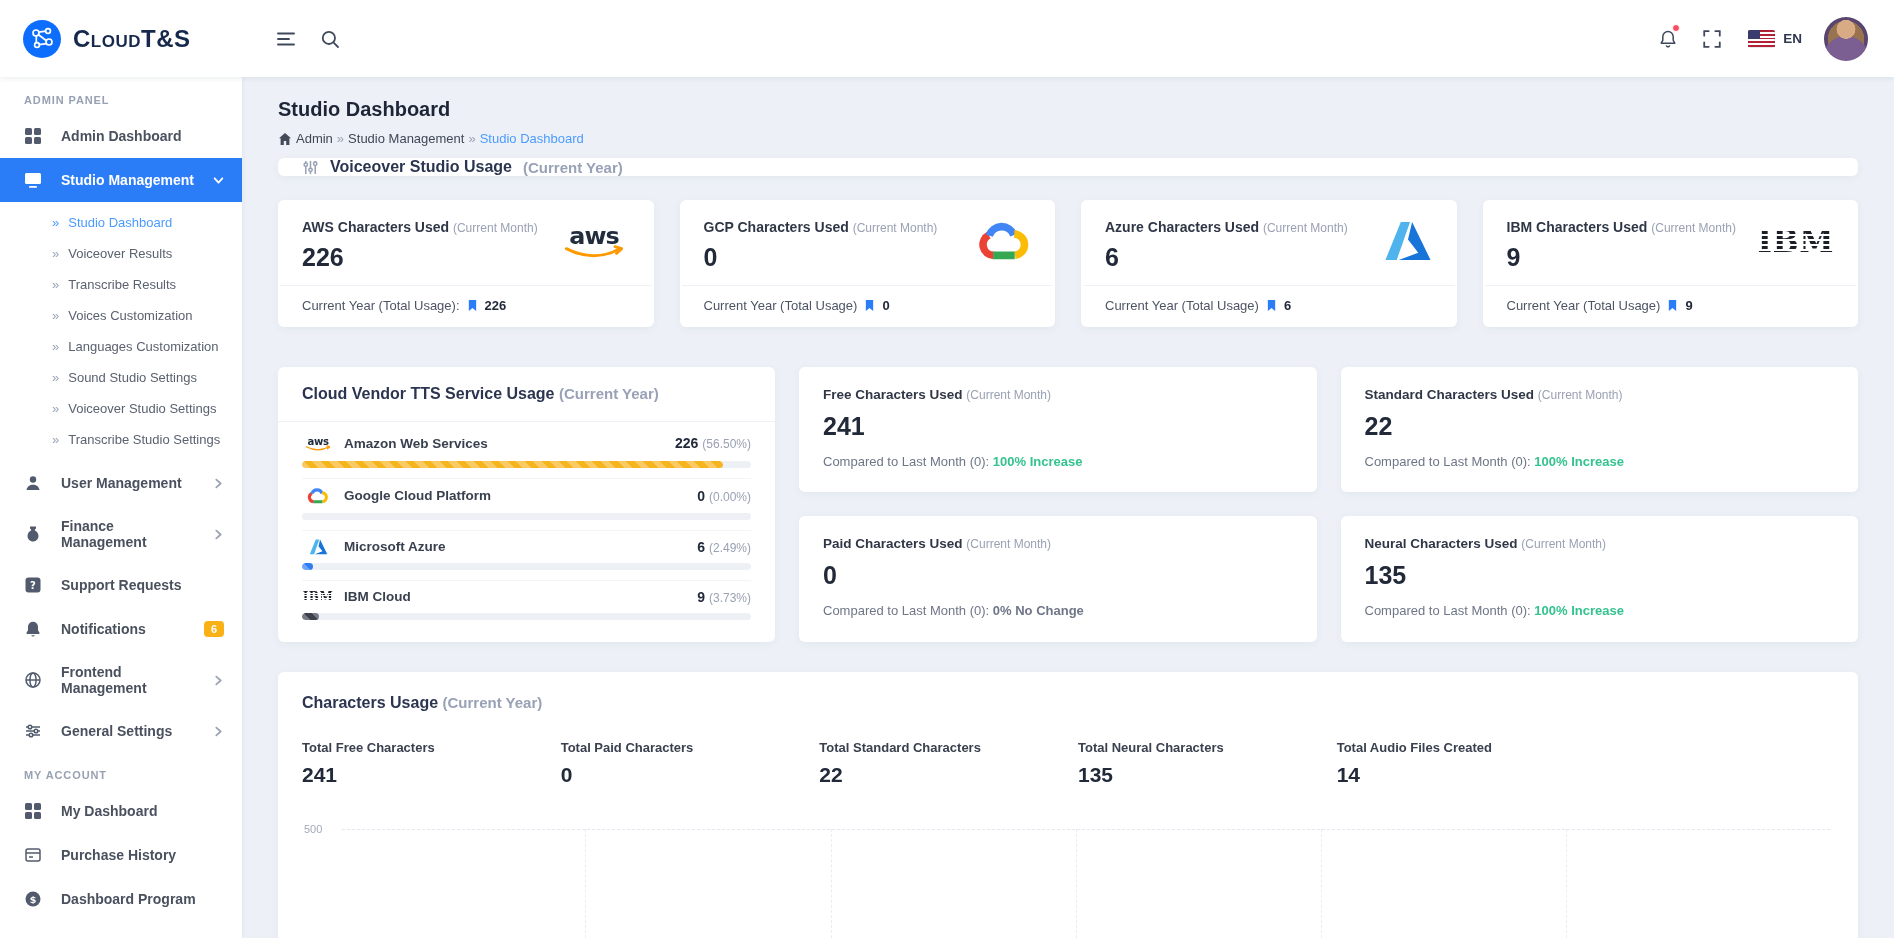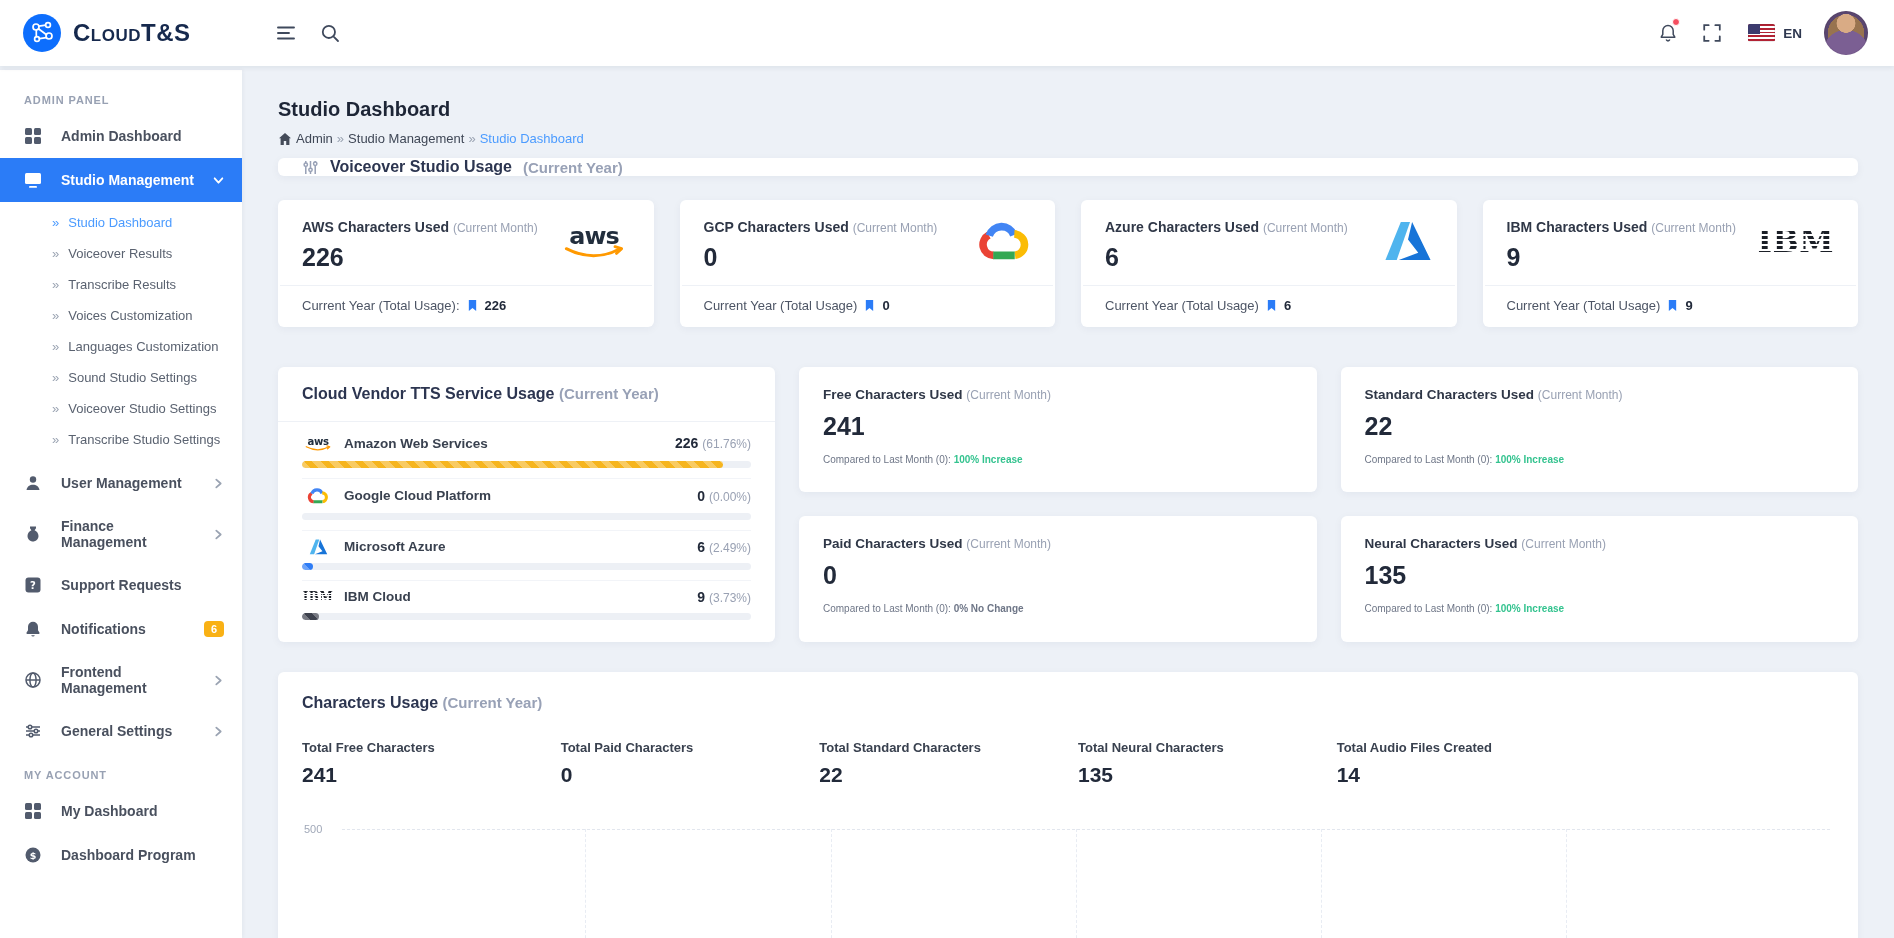--- a/index.html
+++ b/index.html
@@ -1,21 +1,21 @@
 <!DOCTYPE html>
 <html><head>
 <meta charset="utf-8">
 <style>
   *{margin:0;padding:0;box-sizing:border-box}
   html,body{width:1894px;height:938px;overflow:hidden;background:#edf1f7}
   body{font-family:"Liberation Sans","DejaVu Sans",sans-serif;color:#3a4150;position:relative}
   button{background:none;border:0;font:inherit;color:inherit;cursor:pointer}
 
   
-  .topbar{position:absolute;top:0;left:0;width:100%;height:66px;background:#fff;display:flex;align-items:center;box-shadow:0 2px 5px rgba(18,38,63,.07);z-index:20}
+  .topbar{position:absolute;top:0;left:0;width:100%;height:77px;background:#fff;display:flex;align-items:center;box-shadow:0 2px 5px rgba(18,38,63,.07);z-index:20}
   .brand{width:242px;flex:none;display:flex;align-items:center;gap:11px;padding-left:22px;cursor:pointer}
   .brand-svg{width:40px;height:40px}
   .brand-text{font-size:24px;font-weight:800;color:#16294d;font-variant:small-caps;letter-spacing:.5px}
   .top-icon{width:44px;height:44px;display:flex;align-items:center;justify-content:center;color:#3f495c;position:relative}
   .top-icon svg{width:20px;height:20px}
   .menu-btn{margin-left:22px}
   .top-spacer{flex:1}
   .bell-dot{position:absolute;top:7px;right:10px;width:8px;height:8px;border-radius:50%;background:#f64e60;border:1.5px solid #fff}
   .lang{display:flex;align-items:center;gap:8px;margin:0 22px 0 14px;cursor:pointer}
   .flag{width:27px;height:18px;border-radius:2px;background:repeating-linear-gradient(to bottom,#b22234 0 1.9px,#fff 1.9px 3.8px);position:relative;overflow:hidden;display:inline-block;box-shadow:inset 0 0 0 1px rgba(0,0,0,.08)}
@@ -85,21 +85,21 @@
   .vicon{width:32px;display:flex;justify-content:center;flex:none}
   .vname{font-size:13.5px;font-weight:600;color:#39414f}
   .vval{margin-left:auto;font-size:14px;font-weight:800;color:#222a3a;display:flex;align-items:baseline;gap:4px}
   .vpct{font-size:12px;font-weight:500;color:#99a1b3}
   .vbar{height:7px;background:#edf0f5;border-radius:4px;margin-top:8px;overflow:hidden}
   .vfill{height:100%;border-radius:4px;background-image:repeating-linear-gradient(45deg,rgba(255,255,255,.3) 0 6px,rgba(255,255,255,0) 6px 12px)}
 
   .char-card{padding:20px 24px}
   .char-title{font-size:13.5px;font-weight:700;color:#2f3747}
   .char-value{font-size:25px;font-weight:800;color:#222a3a;margin-top:10px}
-  .char-compare{font-size:10px;color:#6e7687;margin-top:13px}
+  .char-compare{font-size:13px;color:#6e7687;margin-top:13px}
   .delta{font-weight:600}
 
   
   .chars-card{margin-top:30px;padding:22px 24px 0}
   .totals-grid{display:grid;grid-template-columns:repeat(6,1fr);gap:20px;margin-top:28px}
   .total-label{font-size:13px;font-weight:600;color:#39414f}
   .total-value{font-size:21px;font-weight:800;color:#222a3a;margin-top:8px}
   .chart{margin-top:32px;position:relative;height:200px}
   .ytick{position:absolute;left:2px;top:4px;font-size:11px;color:#a0a8b8}
   .grid-h{position:absolute;left:40px;right:4px;top:10px;border-top:1px dashed #e2e6ee}
@@ -323,20 +323,27 @@
   <div class="side-item">
     <svg class="si" viewBox="0 0 18 18">
         <rect x="1" y="1" width="7" height="7" rx="1.5"></rect>
         <rect x="10" y="1" width="7" height="7" rx="1.5"></rect>
         <rect x="1" y="10" width="7" height="7" rx="1.5"></rect>
         <rect x="10" y="10" width="7" height="7" rx="1.5"></rect>
       </svg>
     <span>My Dashboard</span>
   </div>
 
+  <div class="side-item">
+    <svg class="si stroked" viewBox="0 0 18 18">
+        <rect x="2" y="3" width="14" height="12" rx="2"></rect>
+        <path d="M2 7h14M5 11h4"></path>
+      </svg>
+    <span>Purchase History</span>
+  </div>
 
   <div class="side-item">
     <svg class="si" viewBox="0 0 18 18">
         <circle cx="9" cy="9" r="7.5"></circle>
         <text x="9" y="12.6" text-anchor="middle" font-size="9.5" font-weight="bold" fill="#fff" font-family="DejaVu Sans,sans-serif">$</text>
       </svg>
     <span>Dashboard Program</span>
   </div>
 </aside>
 
@@ -465,21 +472,21 @@
         <div class="vrow">
           <div class="vrow-top">
             <span class="vicon">
                 <svg class="mini-aws" viewBox="0 0 74 44">
                   <use href="#sym-aws"></use>
                 </svg>
               </span>
             <span class="vname">Amazon Web Services</span>
             <span class="vval">
                 <b>226</b>
-                <span class="vpct">(61.76%)</span>
+                <span class="vpct">(56.50%)</span>
               </span>
           </div>
           <div class="vbar">
               <div class="vfill" style="width: 93.78%; background-color: rgb(246, 181, 30);"></div>
             </div>
         </div>
 
         <div class="vrow">
           <div class="vrow-top">
             <span class="vicon">

